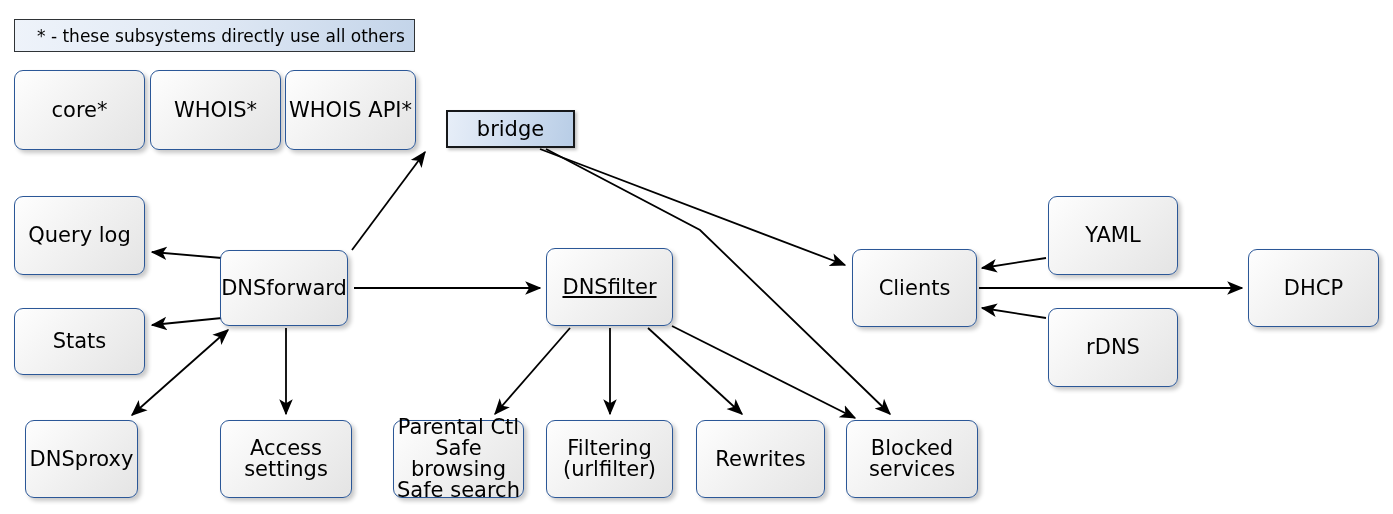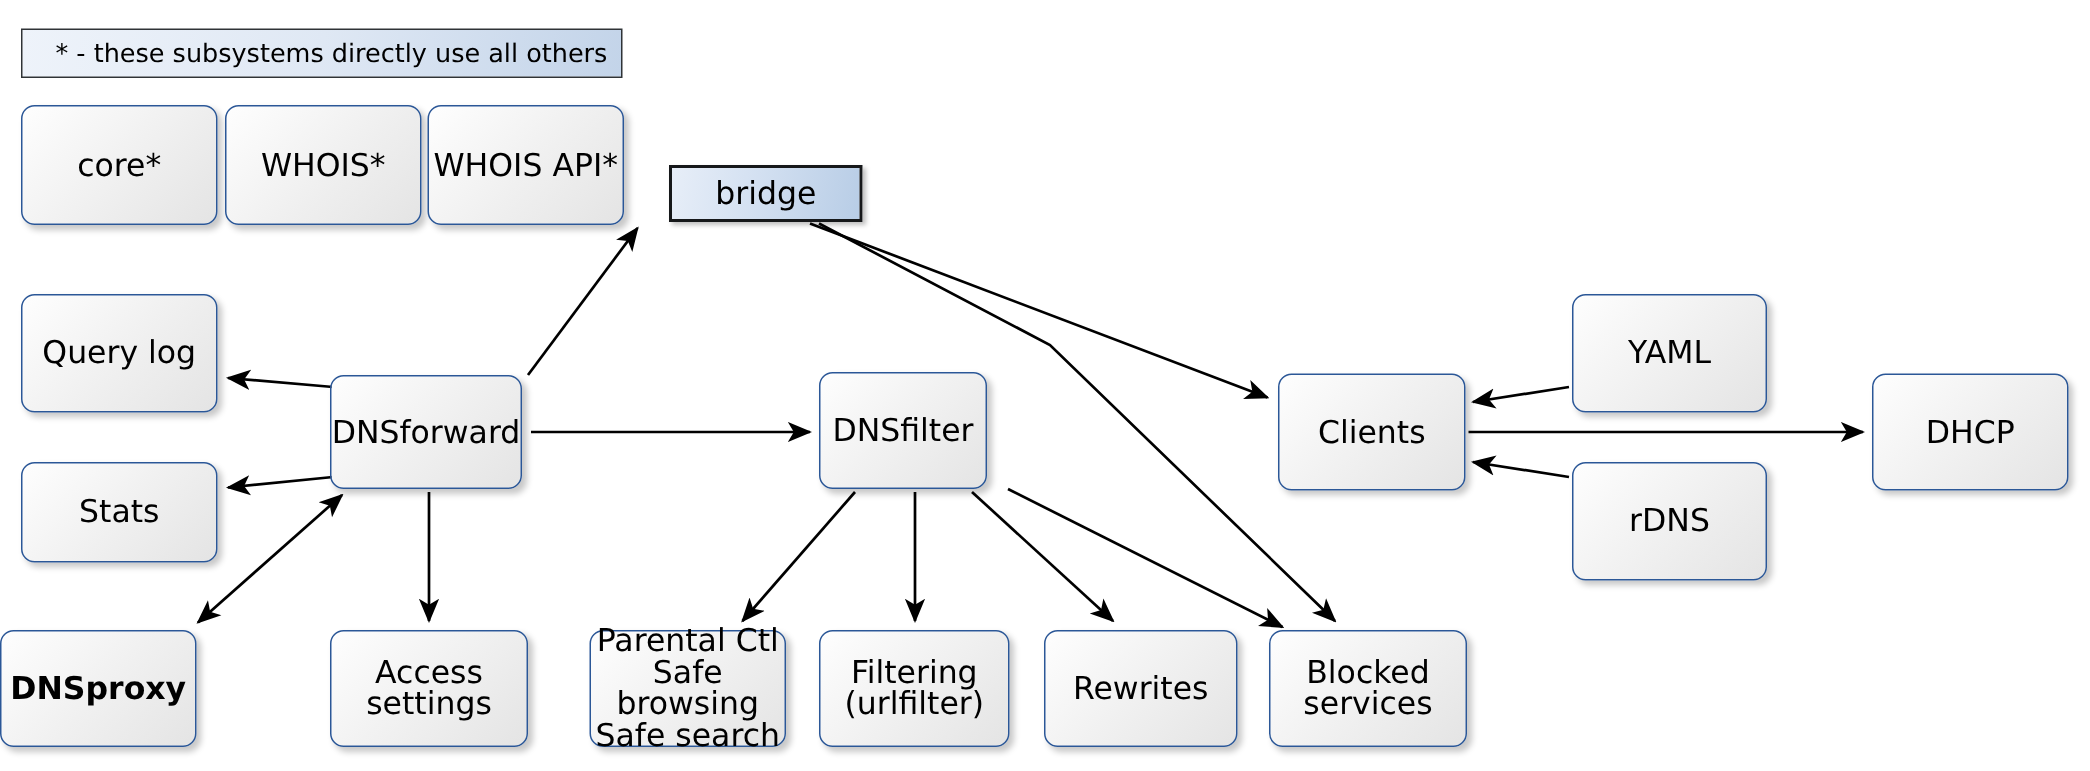--- a/index.html
+++ b/index.html
@@ -104,25 +104,25 @@
     <span>* - these subsystems directly use all others</span>
   </div>
 
   <div id="node-layer">
       <div class="node" style="left: 14px; top: 70px; width: 131px; height: 80px;"><span>core*</span></div>
       <div class="node" style="left: 150px; top: 70px; width: 131px; height: 80px;"><span>WHOIS*</span></div>
       <div class="node" style="left: 285px; top: 70px; width: 131px; height: 80px;"><span>WHOIS API*</span></div>
       <div class="node component" style="left: 418px; top: 110px; width: 129px; height: 38px;"><span>bridge</span></div>
       <div class="node" style="left: 14px; top: 196px; width: 131px; height: 79px;"><span>Query log</span></div>
       <div class="node" style="left: 14px; top: 308px; width: 131px; height: 67px;"><span>Stats</span></div>
-      <div class="node" style="left: 0; top: 420px; width: 131px; height: 78px; font-weight: bold;"><span>DNSproxy</span></div>
+      <div class="node" style="left: 25px; top: 420px; width: 113px; height: 78px;"><span>DNSproxy</span></div>
       <div class="node" style="left: 220px; top: 250px; width: 128px; height: 76px;"><span>DNSforward</span></div>
       <div class="node" style="left: 220px; top: 420px; width: 132px; height: 78px;"><span>Access
 settings</span></div>
-      <div class="node" style="left: 546px; top: 248px; width: 112px; height: 78px;"><span>DNSfilter</span></div>
+      <div class="node" style="left: 546px; top: 248px; width: 127px; height: 78px; text-decoration: underline;"><span>DNSfilter</span></div>
       <div class="node" style="left: 393px; top: 420px; width: 131px; height: 78px;"><span>Parental Ctl
 Safe browsing
 Safe search</span></div>
       <div class="node" style="left: 546px; top: 420px; width: 127px; height: 78px;"><span>Filtering
 (urlfilter)</span></div>
       <div class="node" style="left: 696px; top: 420px; width: 129px; height: 78px;"><span>Rewrites</span></div>
       <div class="node" style="left: 846px; top: 420px; width: 132px; height: 78px;"><span>Blocked
 services</span></div>
       <div class="node" style="left: 852px; top: 249px; width: 125px; height: 78px;"><span>Clients</span></div>
       <div class="node" style="left: 1048px; top: 196px; width: 130px; height: 79px;"><span>YAML</span></div>

